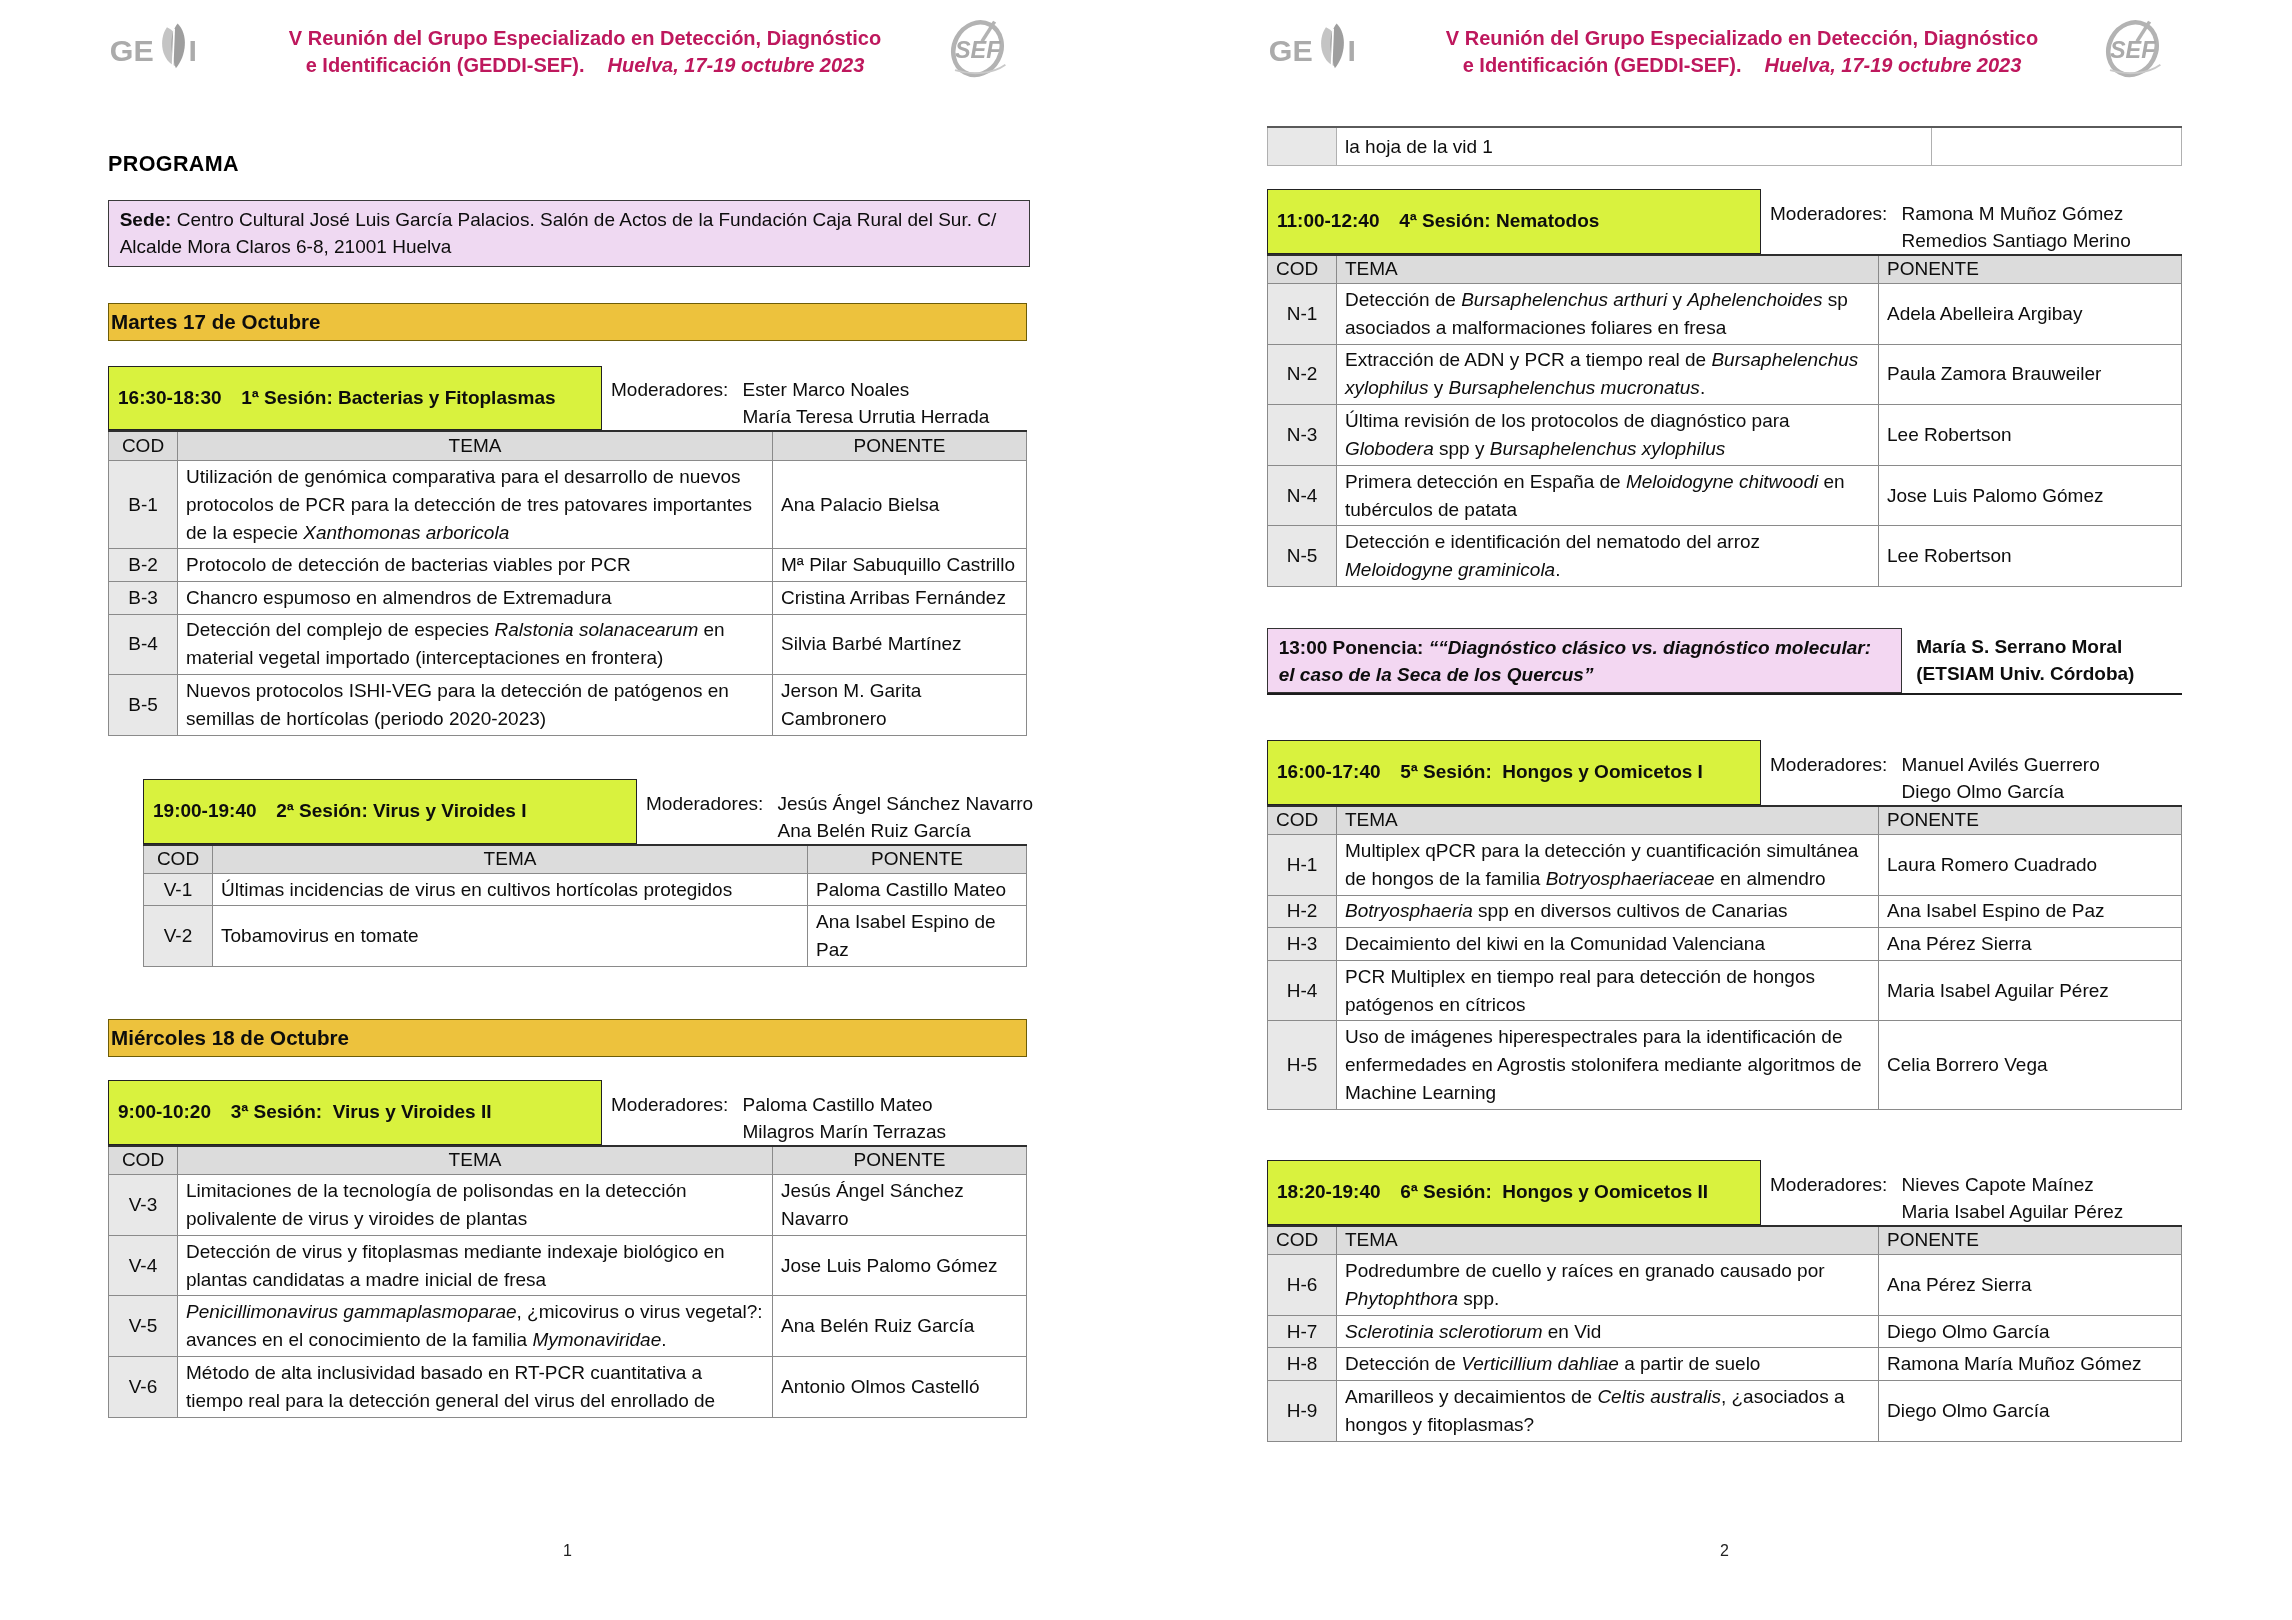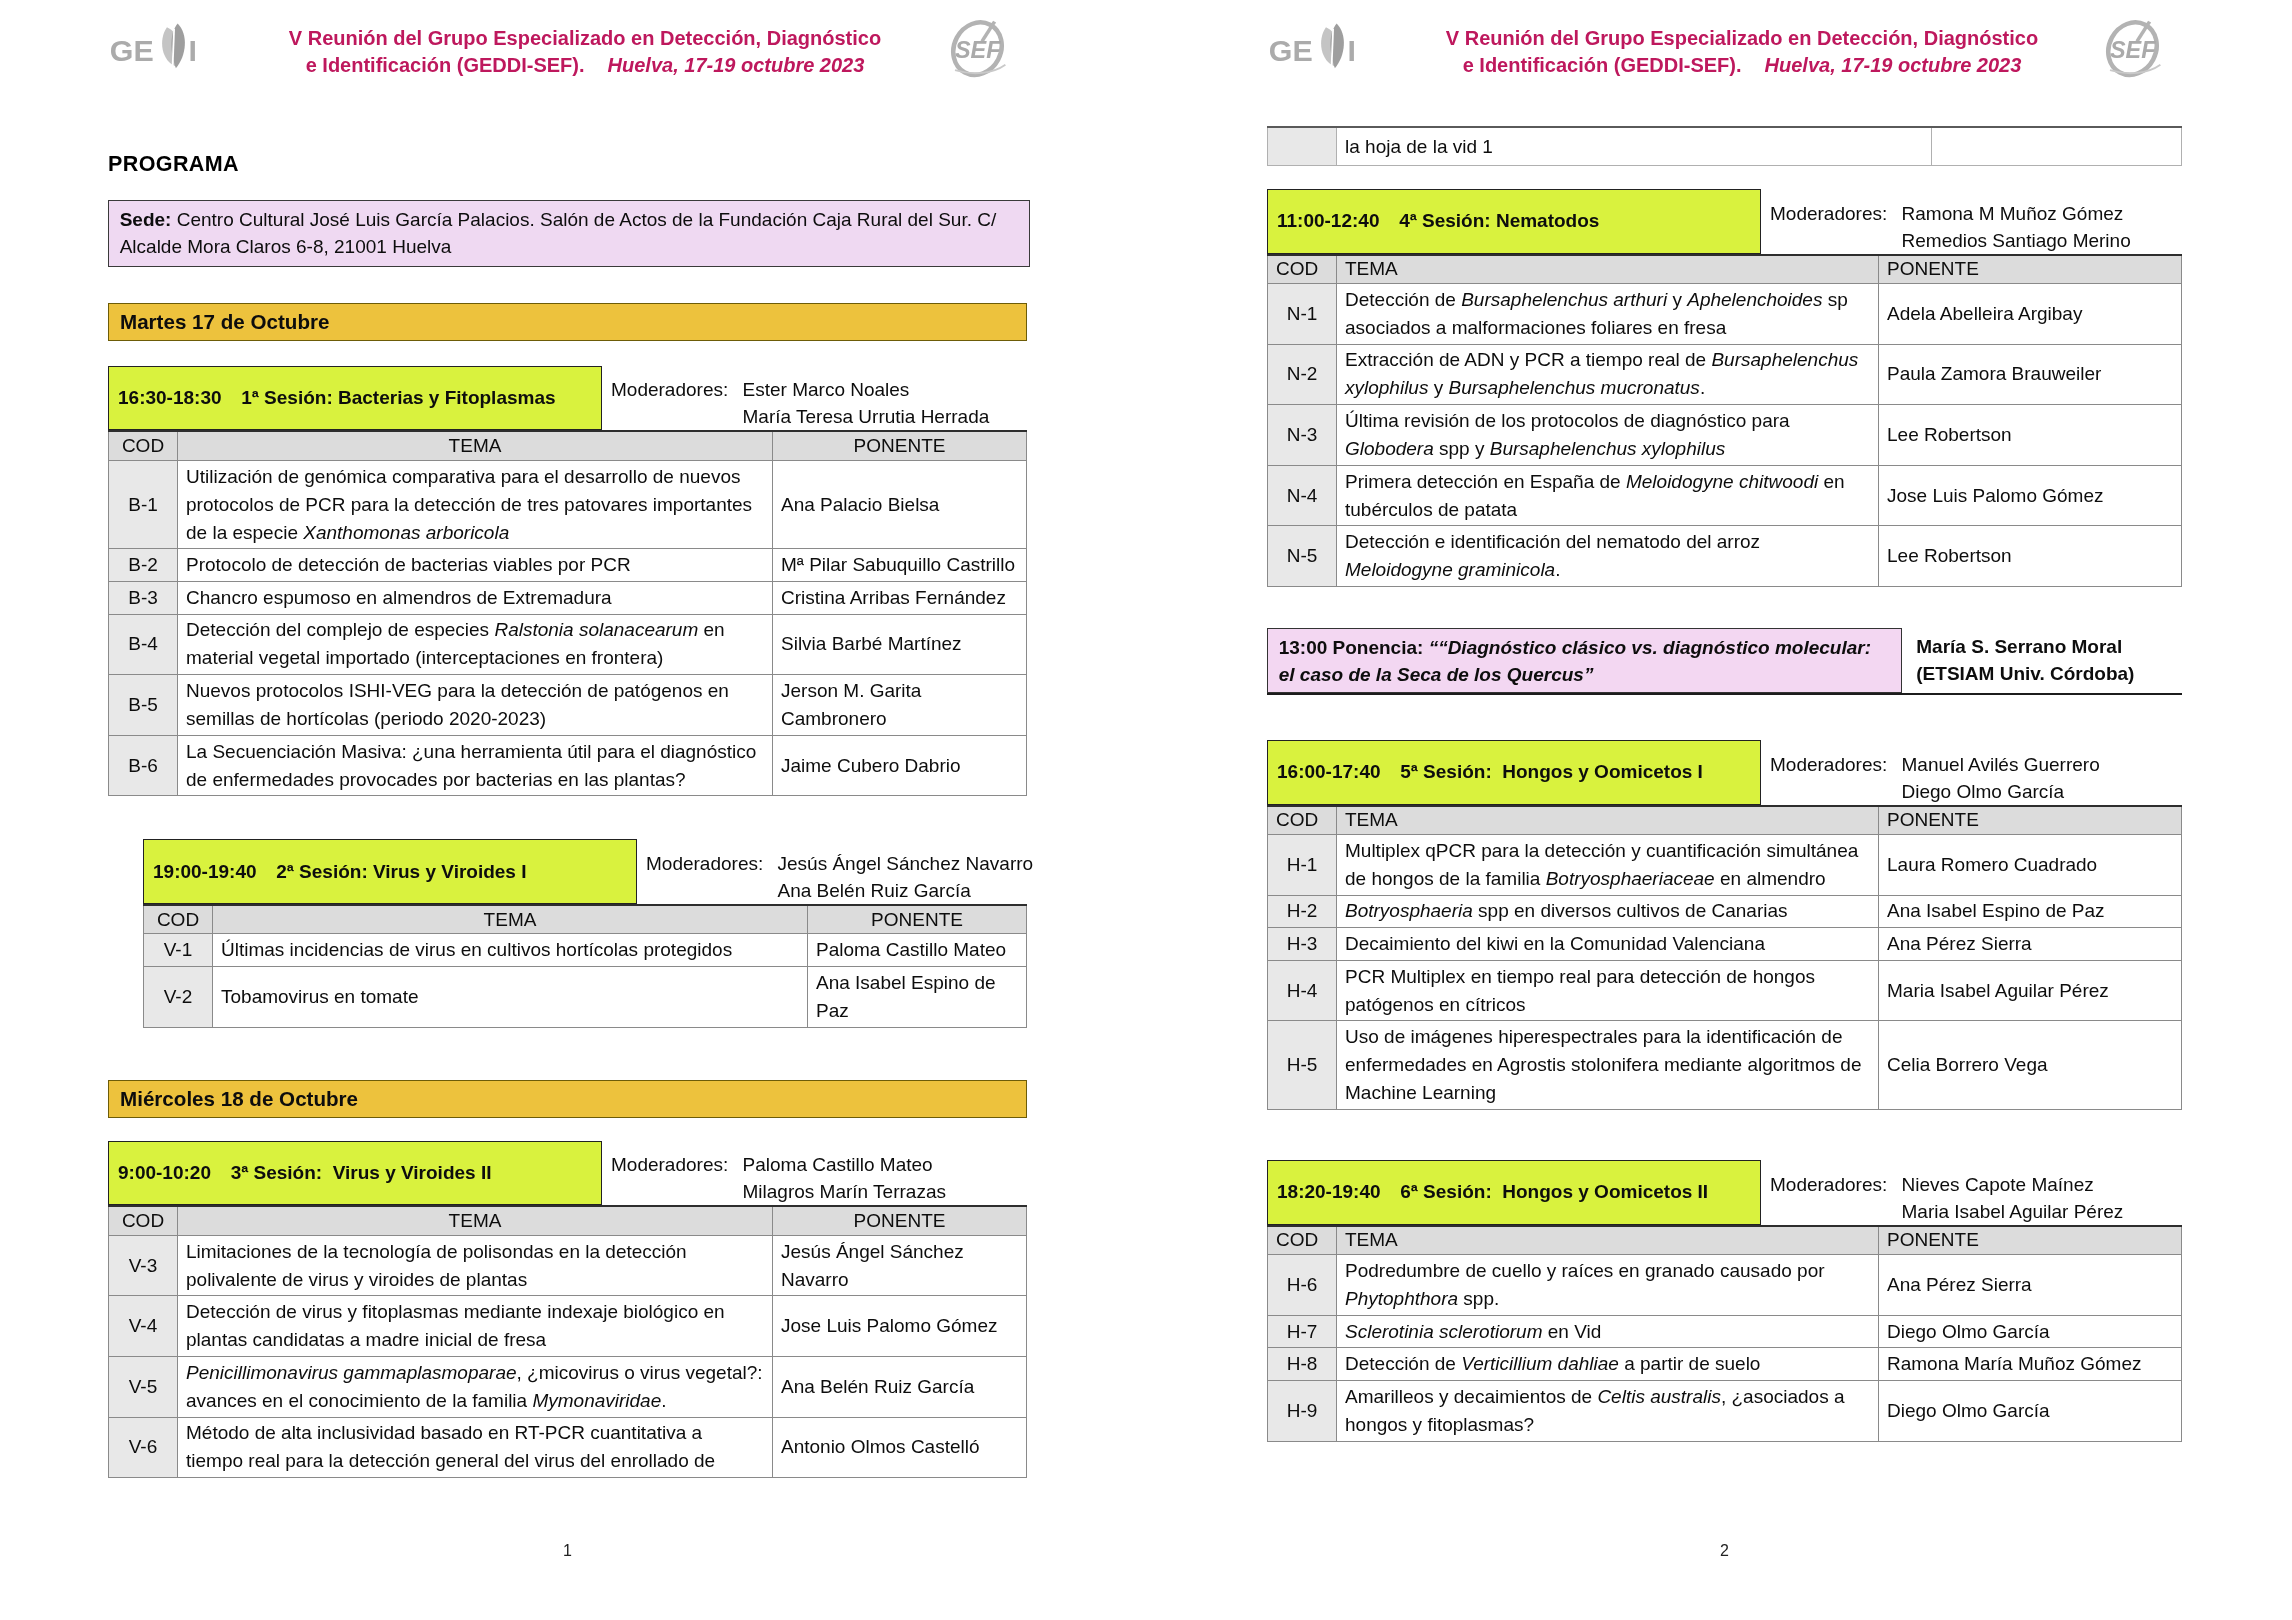--- a/index.html
+++ b/index.html
@@ -17,21 +17,21 @@
   .doc-title .huelva{margin-left:23px;font-style:italic;}
   .logo-left{width:134px;height:59px;flex:0 0 auto;}
   .logo-right{width:99px;height:63px;flex:0 0 auto;}
 
   
   .programa{margin-top:71px;color:#000000;font-weight:bold;font-size:21.5px;letter-spacing:0.4px;}
   .sede-box{margin-top:23px;background:#EFD9F2;border:1.8px solid #3a3a3a;padding:5.4px 10.7px;font-size:19px;line-height:27px;width:922px;box-sizing:border-box;}
   .sede-box b{font-weight:bold;}
 
   
-  .datebar{margin-top:36px;height:36px;background:#EDC23D;border:1.8px solid #6d5c08;display:flex;align-items:center;padding-left:11px;font-weight:bold;font-size:20.6px;box-sizing:content-box;}
+  .datebar{margin-top:36px;height:36px;background:#EDC23D;border:1.8px solid #6d5c08;display:flex;align-items:center;padding-left:2px;font-weight:bold;font-size:20.6px;box-sizing:content-box;}
   .datebar2{margin-top:52px;}
 
   
   .timebox-row{margin-top:25px;border-bottom:1.8px solid #1c1c1c;}
   .timebox{width:485px;background:#A9C9F0;border:0.9px solid #2f2f2f;box-sizing:border-box;padding:10.7px 9px;font-weight:bold;font-size:19.7px;}
   .timebox .t{margin-right:23px;}
 
   
   .session{margin-top:25px;}
   .session-head{display:flex;align-items:stretch;}
@@ -152,25 +152,20 @@
             </tr>
             <tr>
               <td class="cod">B-4</td>
               <td class="tema"><span>Detección del complejo de especies </span><span class="it">Ralstonia solanacearum</span><span> en material vegetal importado (interceptaciones en frontera)</span></td>
               <td class="ponente">Silvia Barbé Martínez</td>
             </tr>
             <tr>
               <td class="cod">B-5</td>
               <td class="tema"><span>Nuevos protocolos ISHI-VEG para la detección de patógenos en semillas de hortícolas (periodo 2020-2023)</span></td>
               <td class="ponente">Jerson M. Garita Cambronero</td>
-            </tr>
-            <tr>
-              <td class="cod">B-6</td>
-              <td class="tema"><span>La Secuenciación Masiva: ¿una herramienta útil para el diagnóstico de enfermedades provocades por bacterias en las plantas?</span></td>
-              <td class="ponente">Jaime Cubero Dabrio</td>
             </tr>
           </tbody>
         </table>
       </div>
 
     <div class="session mt48">
         <div class="session-head">
           <div class="sbox">
             <span class="s-time">19:00-19:40</span>
             <span class="s-title">2ª Sesión: Virus y Viroides I</span>

